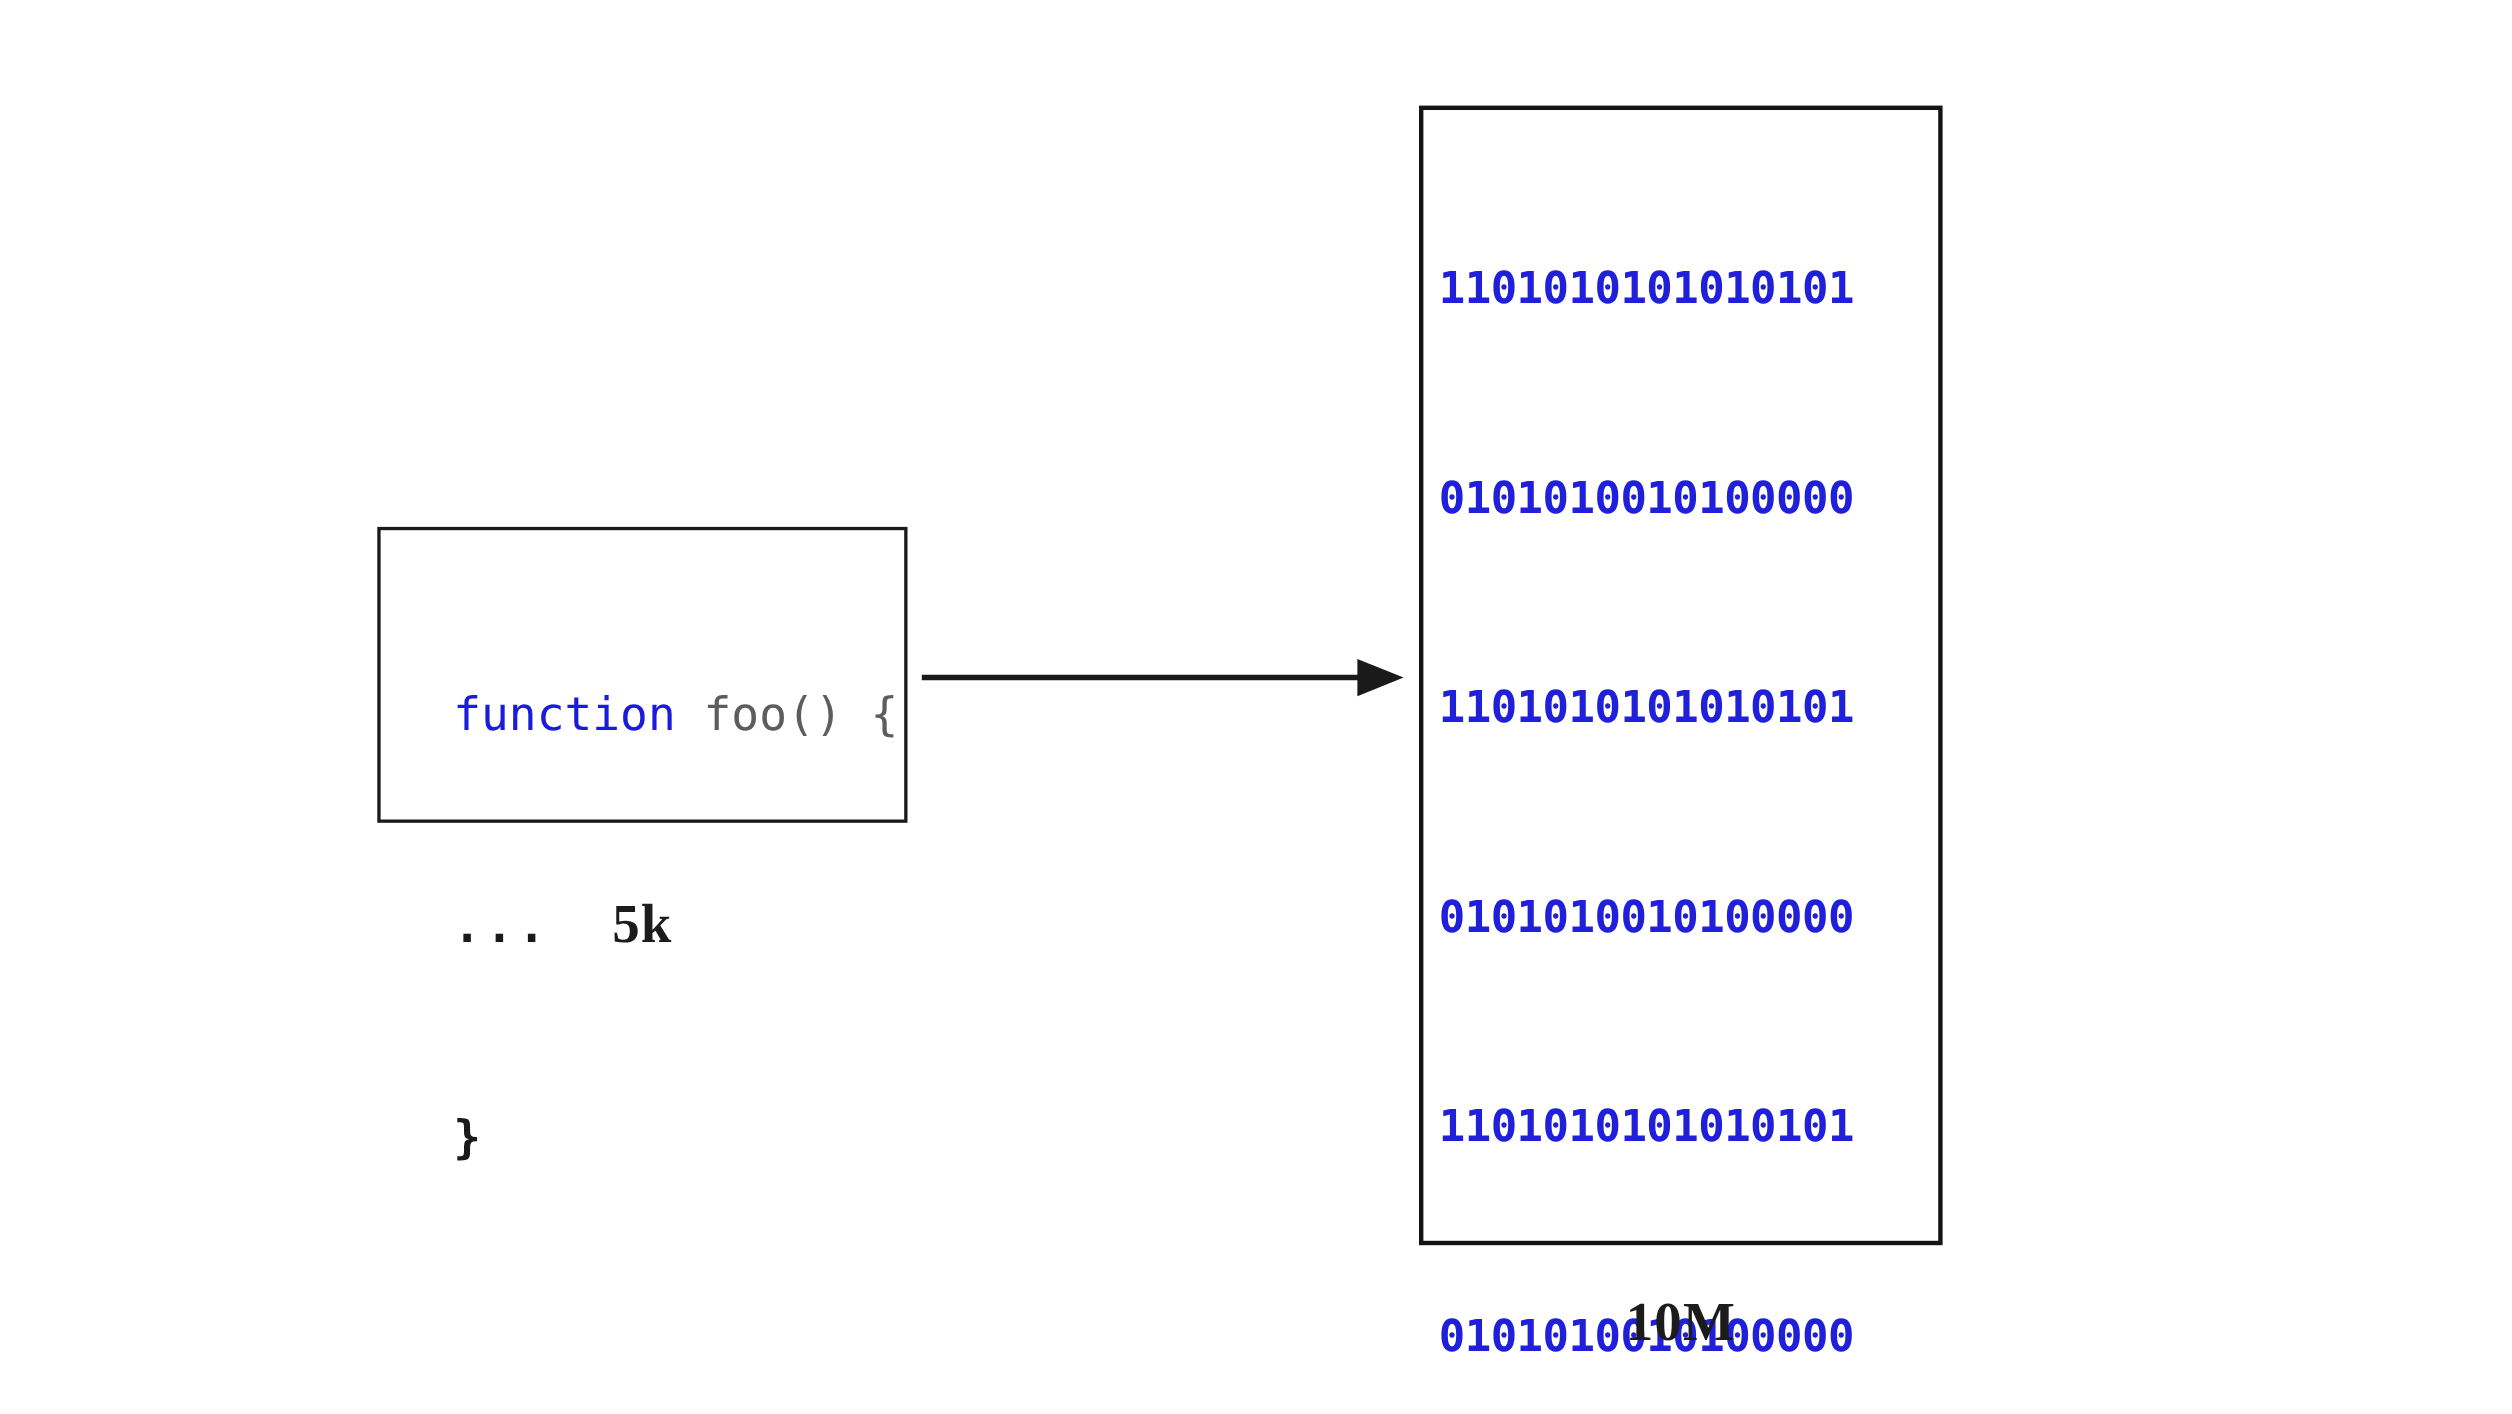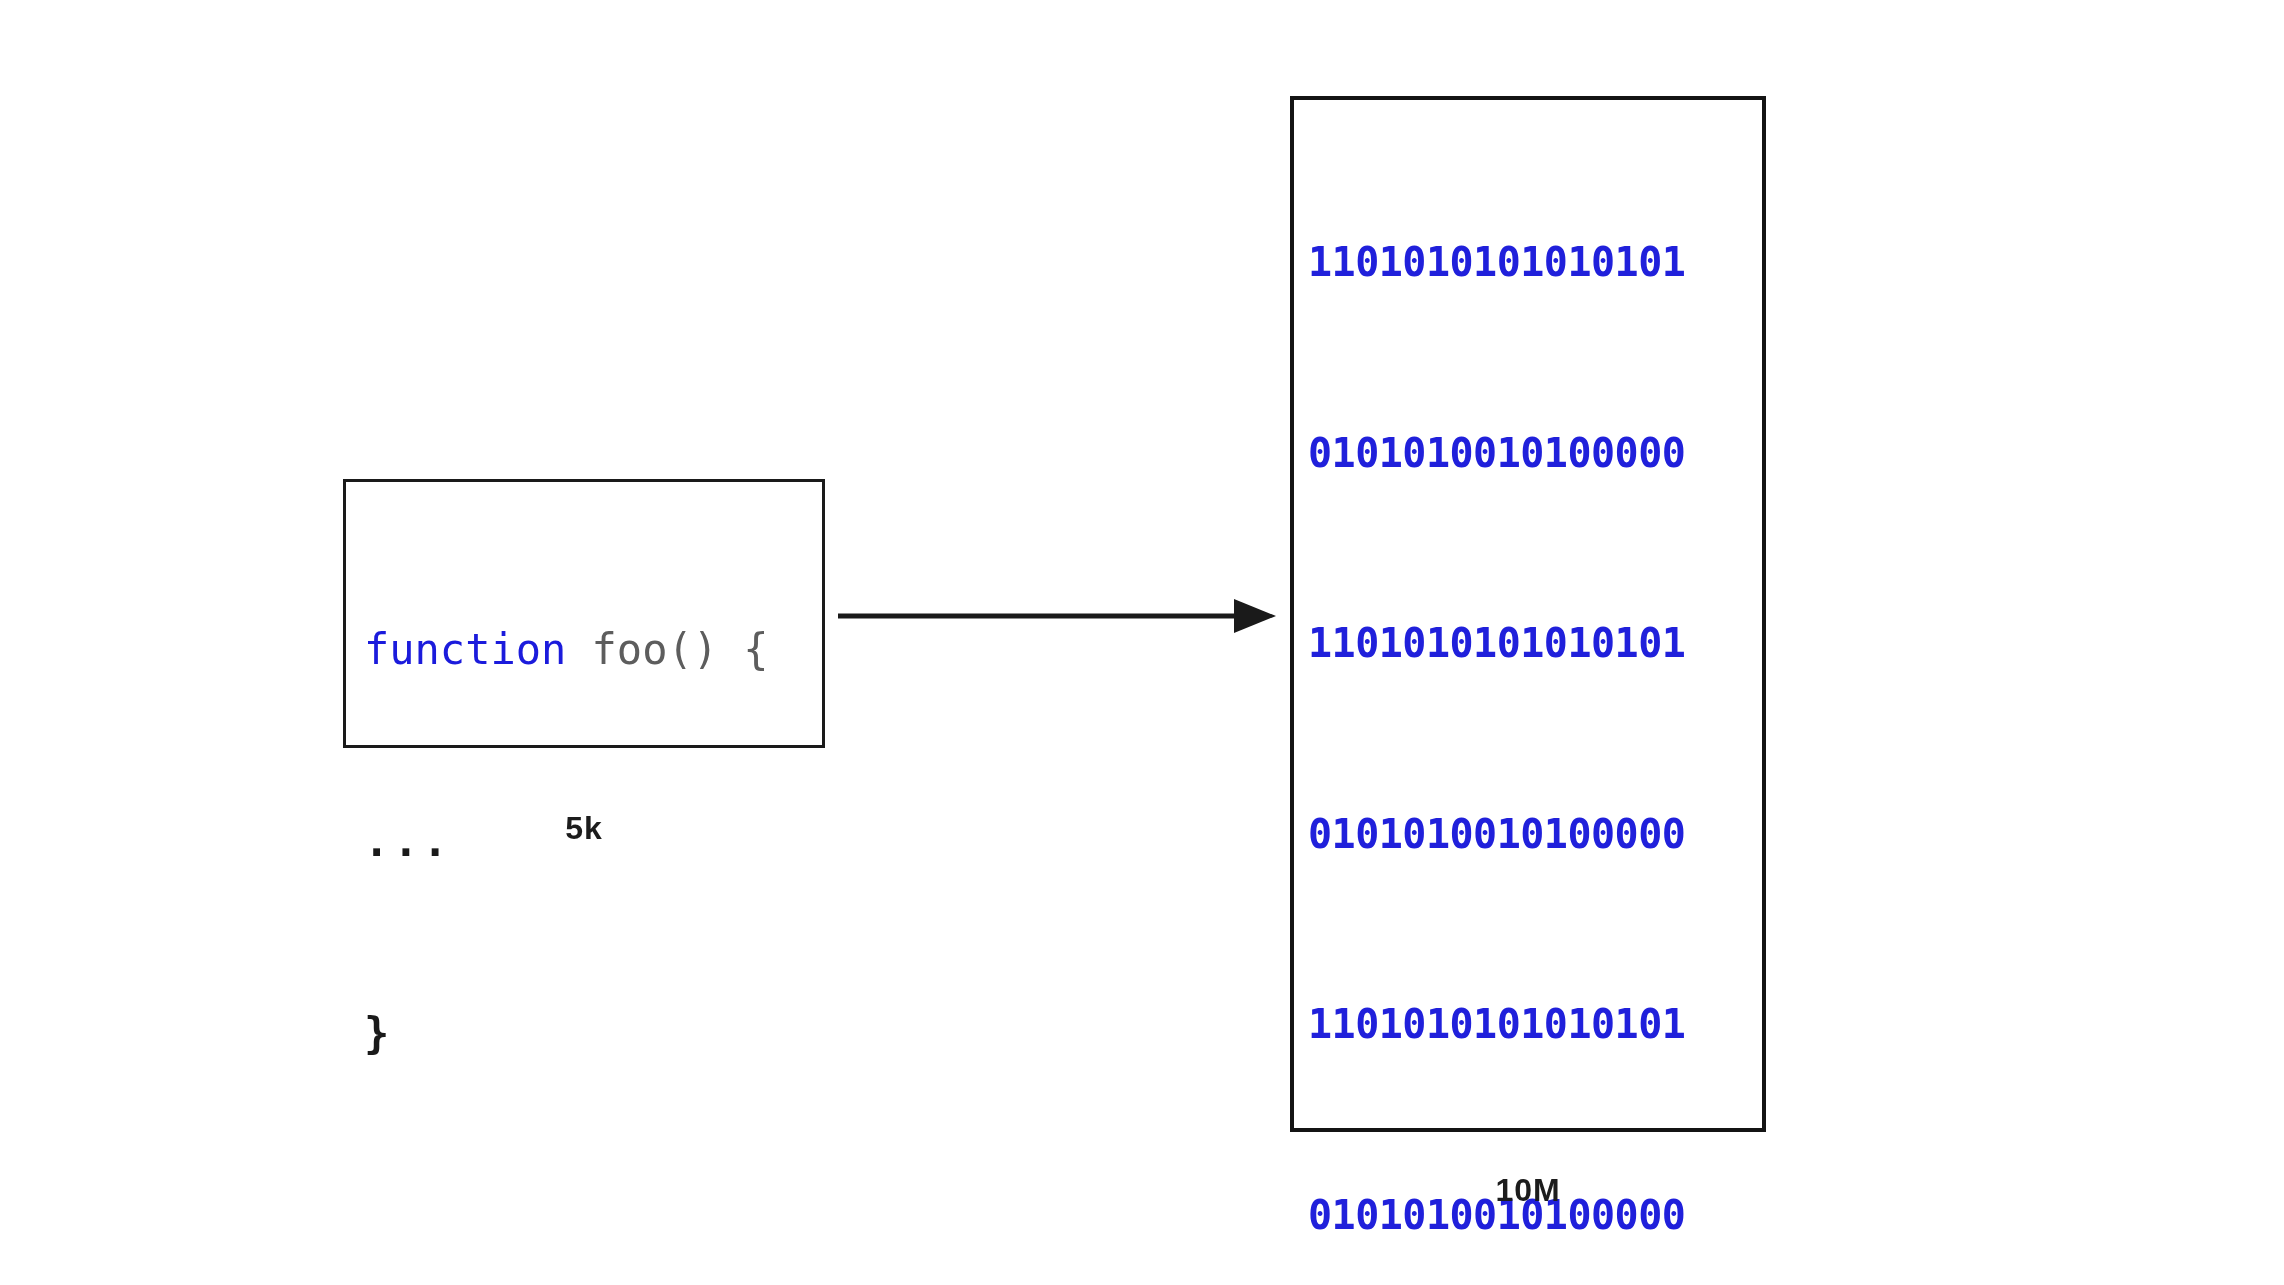--- a/index.html
+++ b/index.html
@@ -30,33 +30,33 @@
     position: absolute;
     left: 18px;
     top: 8px;
     right: 6px;
     font-family: "DejaVu Sans Mono", "Liberation Mono", monospace;
     font-size: 42px;
     line-height: 64px;
     white-space: pre;
     letter-spacing: 0px;
   }
-  .code-line { display: block; height: 64px; }
+  .code-line { display: block; height: 64px; margin-left: 48px; }
   .tok-kw   { color: #1b1bdc; }
   .tok-plain{ color: #5d5d5d; }
   .tok-punc { color: #1a1a1a; font-weight: bold; }
   .tok-dots { color: #1a1a1a; font-weight: bold; letter-spacing: 4px; }
 
   
   .size-label {
     position: absolute;
-    font-family: Liberation Sans, sans-serif;
+    font-family: Liberation Serif, serif;
     font-weight: bold;
     color: #1c1c1c;
-    font-size: 32px;
+    font-size: 50px;
     letter-spacing: 1px;
     text-align: center;
   }
   #label-5k  { left: 343px; top: 810px; width: 482px; }
   #label-10m { left: 1290px; top: 1158px; width: 476px; margin-top: 14px; }
 
   
   #arrow-svg {
     position: absolute;
     left: 830px;

